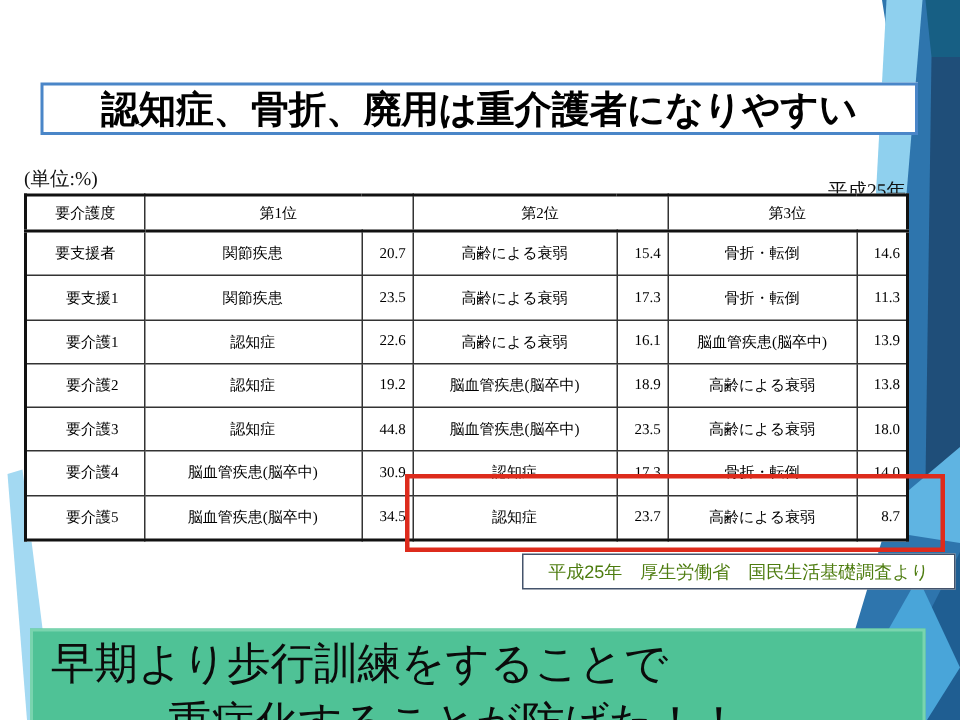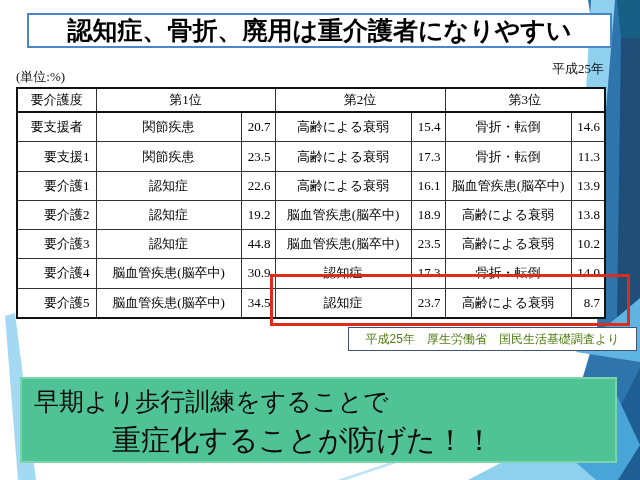--- a/index.html
+++ b/index.html
@@ -2,46 +2,46 @@
 <html><head>
 <meta charset="utf-8">
 <style>
   html,body{margin:0;padding:0;}
   body{
     width:640px;height:480px;position:relative;overflow:hidden;
     background:#ffffff;
     font-family:"Liberation Sans","DejaVu Sans",sans-serif;
   }
   #deco{position:absolute;left:0;top:0;width:640px;height:480px;z-index:0;}
-  .layer{position:absolute;z-index:2;}
+  .layer{position:absolute;z-index:2;margin-top:42px;}
 
   
   #title-box{
     left:27px;top:13px;width:581px;height:31px;
     background:#ffffff;border:2px solid #4a86c8;
     display:flex;align-items:center;justify-content:center;
   }
   #title-box .t{
     font-size:25px;font-weight:bold;color:#000;white-space:nowrap;letter-spacing:0px;
   }
 
   
   .small-serif{
     font-family:"Liberation Serif","DejaVu Serif",serif;
     font-size:13px;color:#111;
   }
   #unit-label{left:16px;top:68px;}
-  #year-label{left:16px;top:60px;width:588px;text-align:right;}
+  #year-label{left:16px;top:76px;width:588px;text-align:right;}
 
   
   #care-table{
     left:16px;top:87px;width:588px;height:232px;
     border-collapse:collapse;table-layout:fixed;
     font-family:"Liberation Serif","DejaVu Serif",serif;
-    font-size:13px;color:#000;background:#fff;
+    font-size:10px;color:#000;background:#fff;
   }
   #care-table td,#care-table th{
     border:1px solid #333;padding:0 2px;height:21px;
     text-align:center;font-weight:normal;overflow:hidden;white-space:nowrap;
   }
   #care-table thead th{height:22px;}
   #care-table{border:2px solid #111;}
   #care-table thead tr th{border-bottom:2px solid #111;}
   #care-table tr.group-start td{border-top:2px solid #111;}
   #care-table td.pct{text-align:right;padding-right:4px;}
@@ -62,21 +62,21 @@
     font-size:12px;color:#4d7c0f;white-space:nowrap;
   }
 
   
   #message-box{
     left:20px;top:377px;width:593px;height:82px;
     background:#4fc296;border:2px solid #79d4ae;
     color:#0b0b0b;
   }
   #message-box .l1{
-    font-size:25px;line-height:40px;padding:2px 0 0 12px;white-space:nowrap;
+    font-size:29px;line-height:40px;padding:2px 0 0 12px;white-space:nowrap;
   }
   #message-box .l2{
     font-size:29px;line-height:38px;padding-left:90px;white-space:nowrap;
   }
 </style>
 </head>
 <body>
 
 <svg id="deco" viewBox="0 0 640 480" xmlns="http://www.w3.org/2000/svg" aria-hidden="true">
   <polygon points="588,0 640,0 640,480 552,480 597,330 603,95" fill="#2e75ad"></polygon>
@@ -153,21 +153,21 @@
         <td class="name">高齢による衰弱</td>
         <td class="pct">13.8</td>
       </tr>
       <tr>
         <td class="lbl ind">要介護3</td>
         <td class="name">認知症</td>
         <td class="pct">44.8</td>
         <td class="name">脳血管疾患(脳卒中)</td>
         <td class="pct">23.5</td>
         <td class="name">高齢による衰弱</td>
-        <td class="pct">10.2</td>
+        <td class="pct">18.0</td>
       </tr>
       <tr>
         <td class="lbl ind">要介護4</td>
         <td class="name">脳血管疾患(脳卒中)</td>
         <td class="pct">30.9</td>
         <td class="name">認知症</td>
         <td class="pct">17.3</td>
         <td class="name">骨折・転倒</td>
         <td class="pct">14.0</td>
       </tr>

